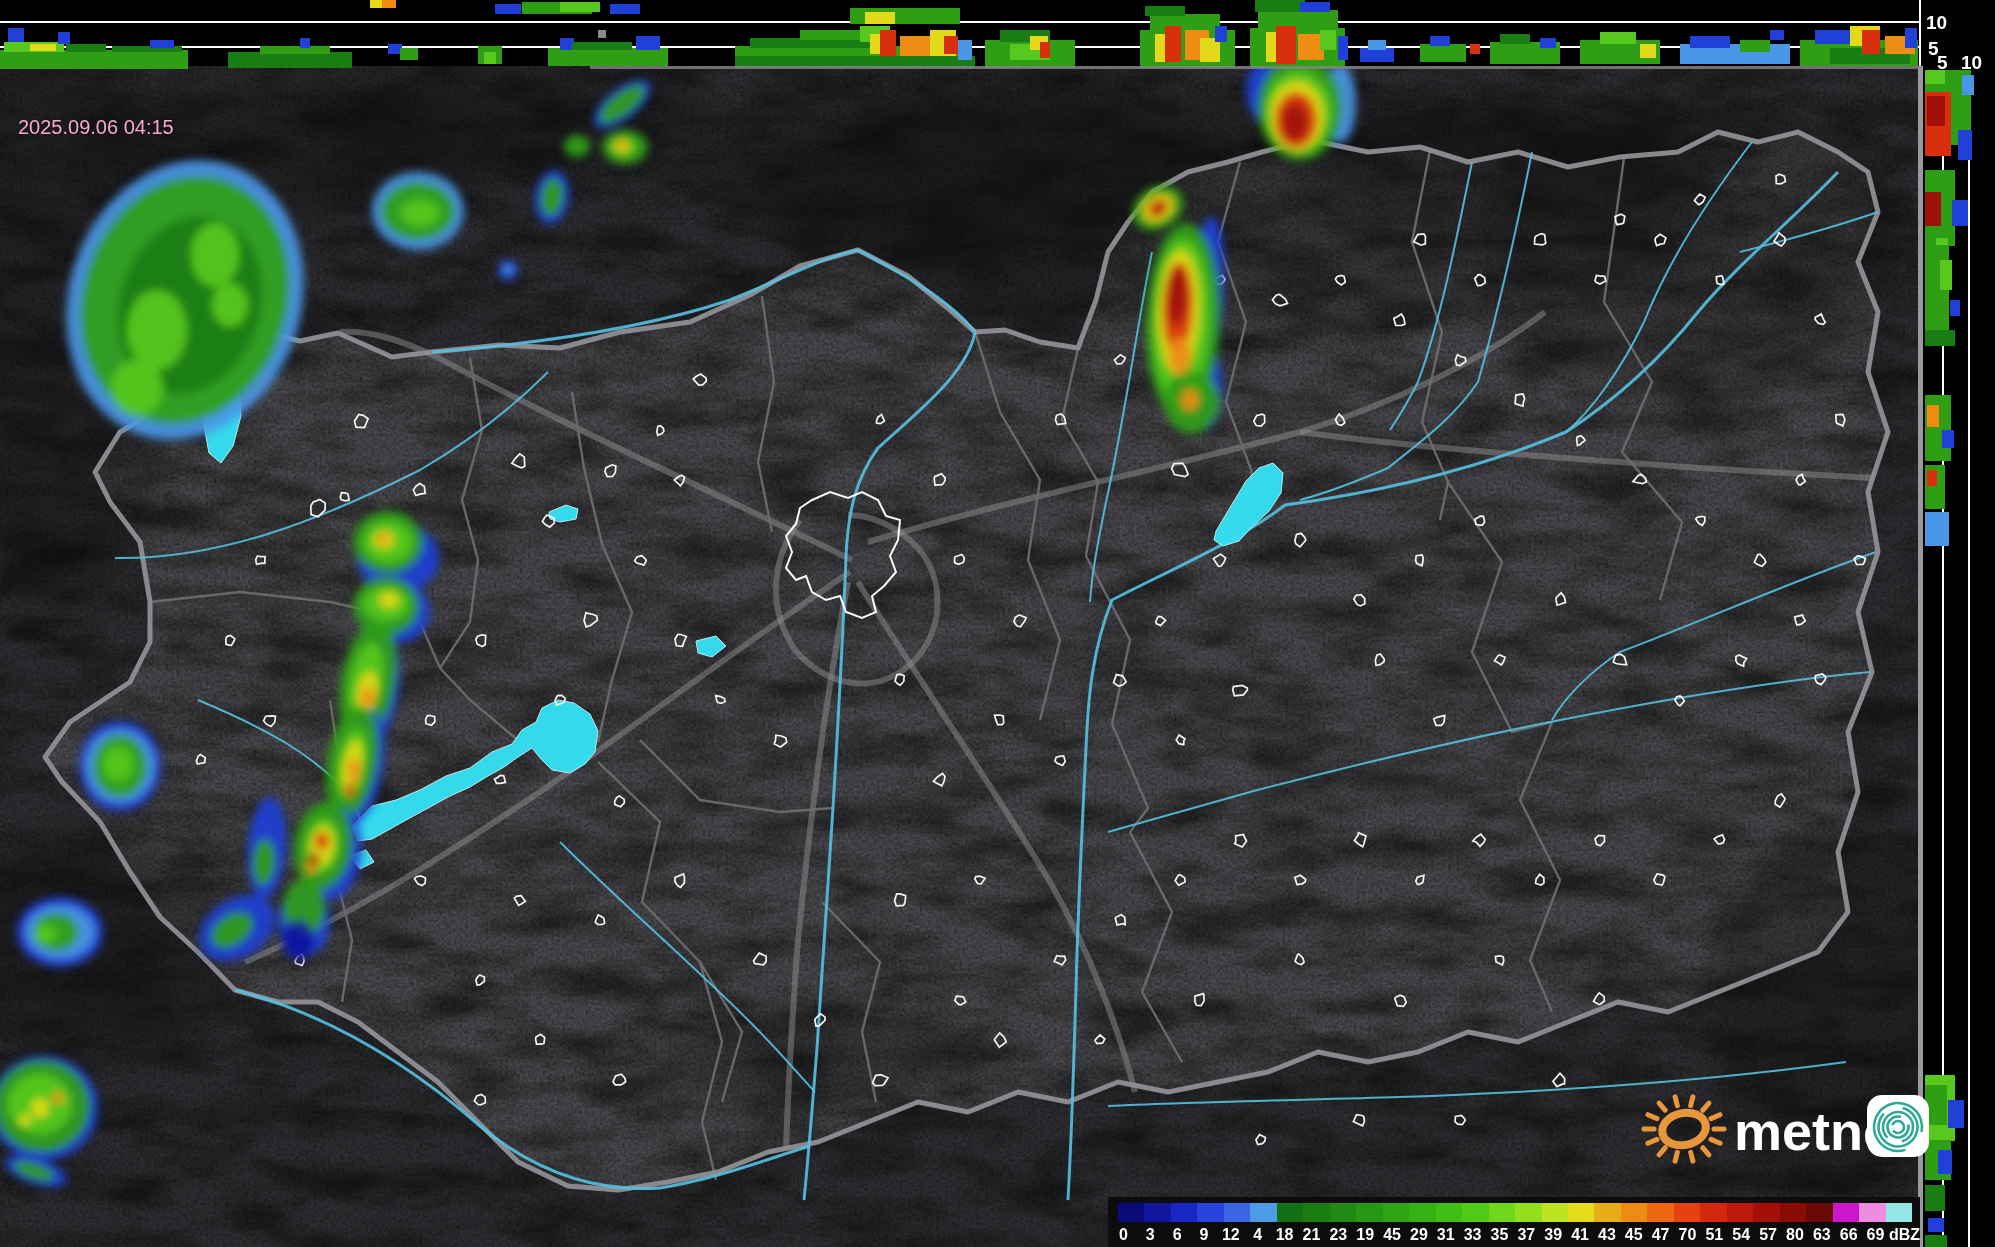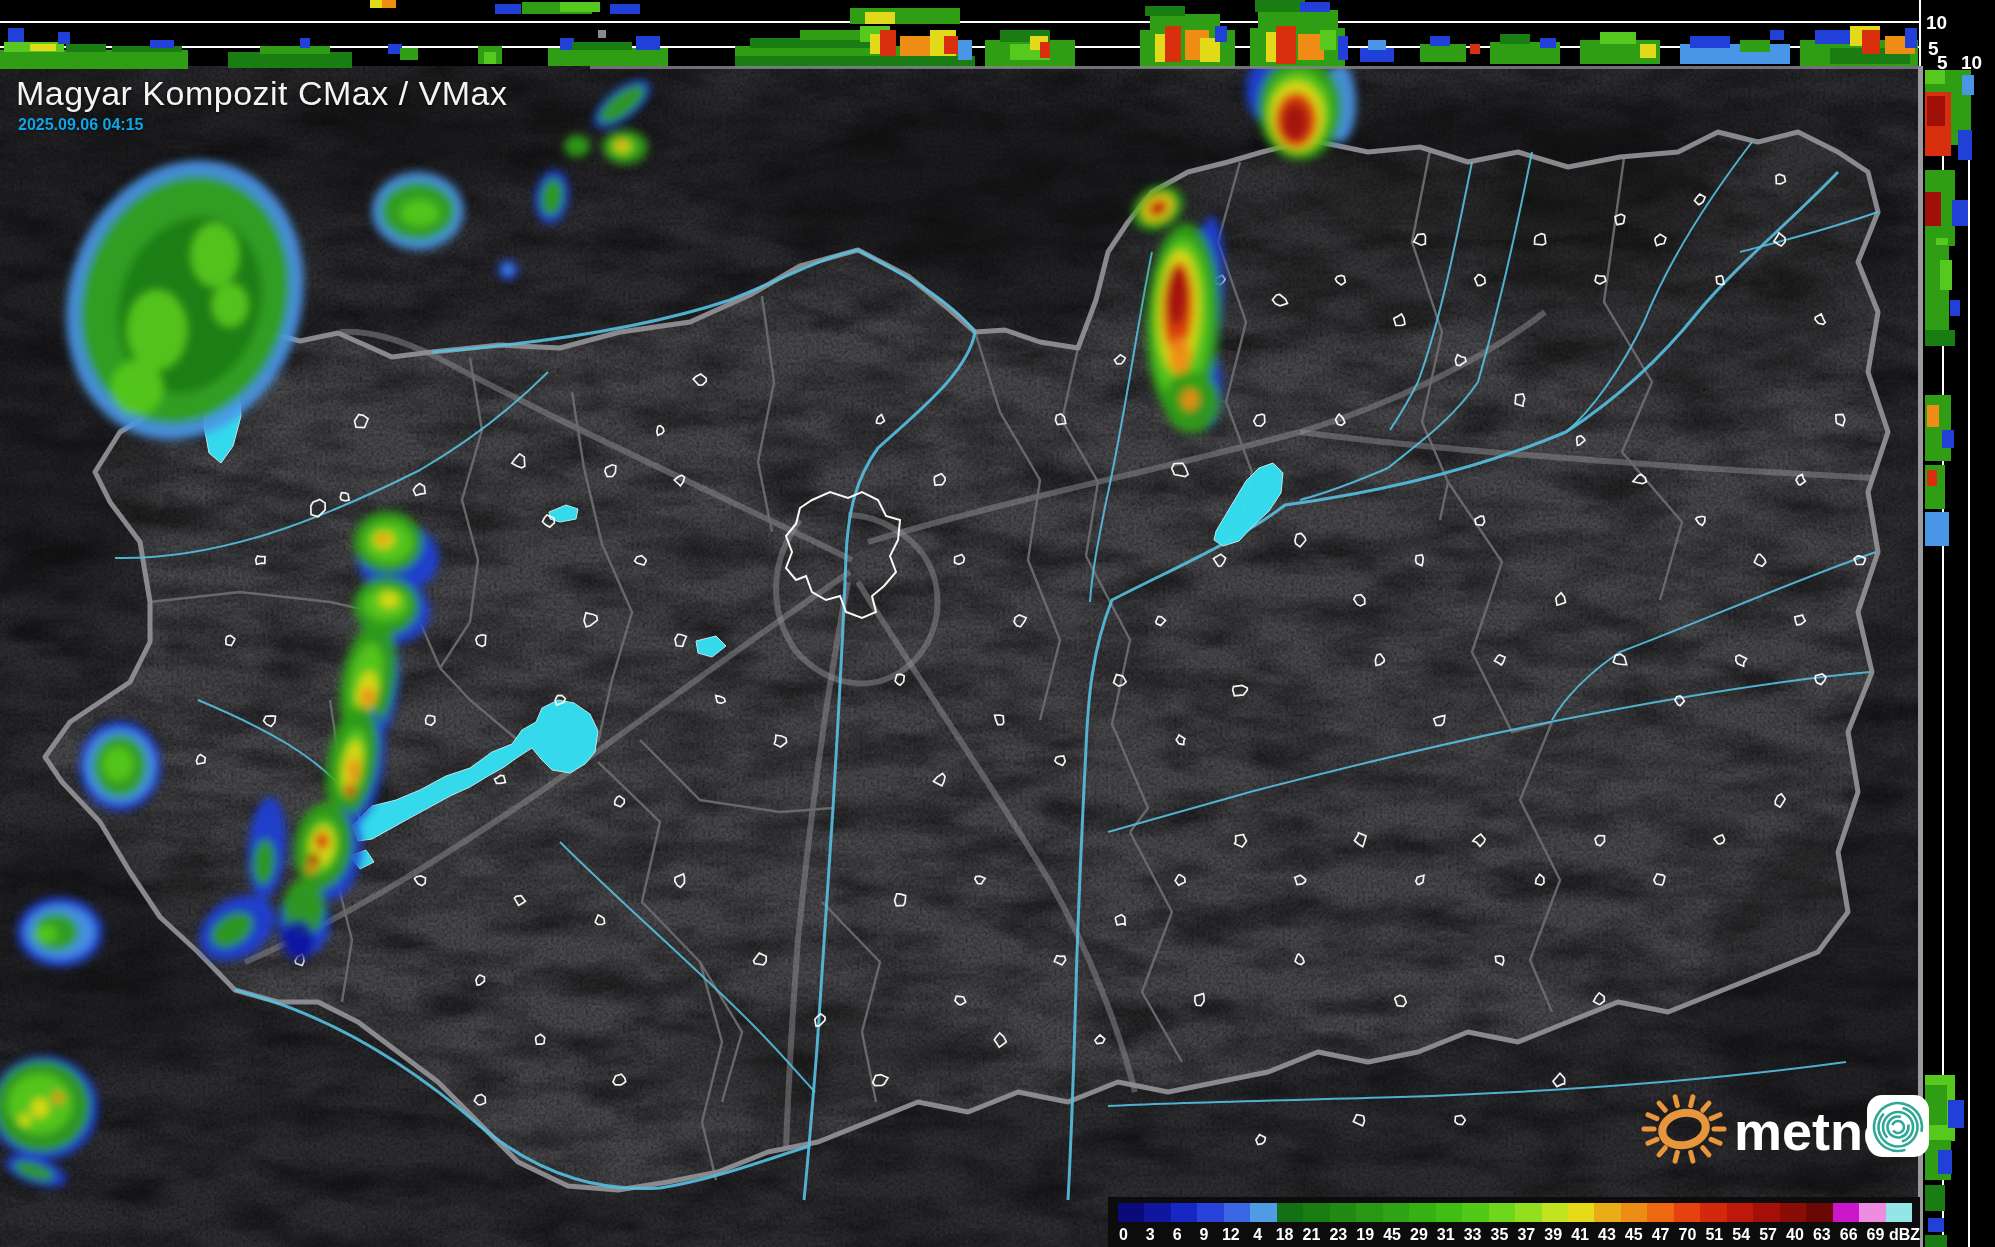--- a/index.html
+++ b/index.html
@@ -1,22 +1,22 @@
 <!DOCTYPE html>
 <html><head>
 <meta charset="utf-8">
 <style>
   html,body{margin:0;padding:0;background:#000;}
   .stage{position:relative;width:1995px;height:1247px;background:#000;overflow:hidden;
          font-family:"Liberation Sans",sans-serif;}
   .stage svg{position:absolute;left:0;top:0;}
   .map-title{position:absolute;left:16px;top:74px;font-size:34px;font-weight:400;color:#f4f4f4;
              text-shadow:0 1px 3px rgba(0,0,0,.6);letter-spacing:.5px;}
-  .map-time{position:absolute;left:18px;top:116px;font-size:16px;color:#0ea5e9;
-            text-shadow:0 1px 3px rgba(0,0,0,.6);font-weight:bold;}
+  .map-time{position:absolute;left:18px;top:116px;font-size:20px;color:#f9a8d4;
+            text-shadow:0 1px 3px rgba(0,0,0,.6);}
   .scale-lab{position:absolute;color:#fff;font-size:19px;font-weight:bold;line-height:1;}
   .cb-panel{position:absolute;left:1108px;top:1197px;width:812px;height:50px;background:#0c0c0c;}
   .cb-bar{position:absolute;left:10px;top:6px;right:8px;height:19px;display:flex;}
   .cb-bar span{flex:1 1 0;}
   .cb-labels{position:absolute;left:2px;top:29px;right:0;height:20px;display:flex;}
   .cb-labels span{flex:1 1 0;color:#fff;font-size:16px;font-weight:bold;text-align:center;}
   .logo{position:absolute;left:1638px;top:1086px;width:300px;height:86px;}
   .logo .word{position:absolute;left:96px;top:14px;font-size:54px;font-weight:bold;color:#fff;
               letter-spacing:0px;}
   .logo svg{position:absolute;}
@@ -485,21 +485,20 @@
         <rect x="1925" y="1085" width="22" height="40" fill="#2f9e14"></rect>
         <rect x="1948" y="1100" width="16" height="28" fill="#2040d8"></rect>
         <rect x="1925" y="1140" width="26" height="40" fill="#2f9e14"></rect>
         <rect x="1938" y="1150" width="14" height="24" fill="#2040d8"></rect>
         <rect x="1925" y="1185" width="20" height="26" fill="#1a7d14"></rect>
         <rect x="1928" y="1218" width="16" height="14" fill="#2040d8"></rect>
         <rect x="1925" y="1235" width="22" height="12" fill="#1a7d14"></rect>
       </g>
     </svg>
 
-  <div class="map-title">Magyar Kompozit CMax / VMax</div>
   <div class="map-time">2025.09.06 04:15</div>
 
   <div class="scale-lab" style="left:1926px;top:13px;">10</div>
   <div class="scale-lab" style="left:1928px;top:39px;">5</div>
   <div class="scale-lab" style="left:1937px;top:53px;">5</div>
   <div class="scale-lab" style="left:1961px;top:53px;">10</div>
 
   <div class="cb-panel">
     <div class="cb-bar" id="cb-bar">
         <span style="background: rgb(10, 10, 122);"></span>
@@ -552,21 +551,21 @@
         <span>37</span>
         <span>39</span>
         <span>41</span>
         <span>43</span>
         <span>45</span>
         <span>47</span>
         <span>70</span>
         <span>51</span>
         <span>54</span>
         <span>57</span>
-        <span>40</span>
+        <span>80</span>
         <span>63</span>
         <span>66</span>
         <span>69</span>
         <span>dBZ</span>
       </div>
   </div>
 
   <div class="logo">
     <svg width="92" height="86" style="left:0;top:0;">
       <g id="sun-icon-g">

